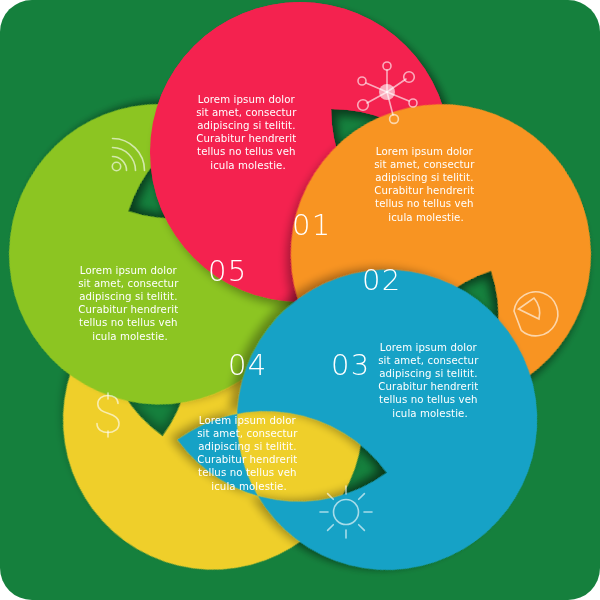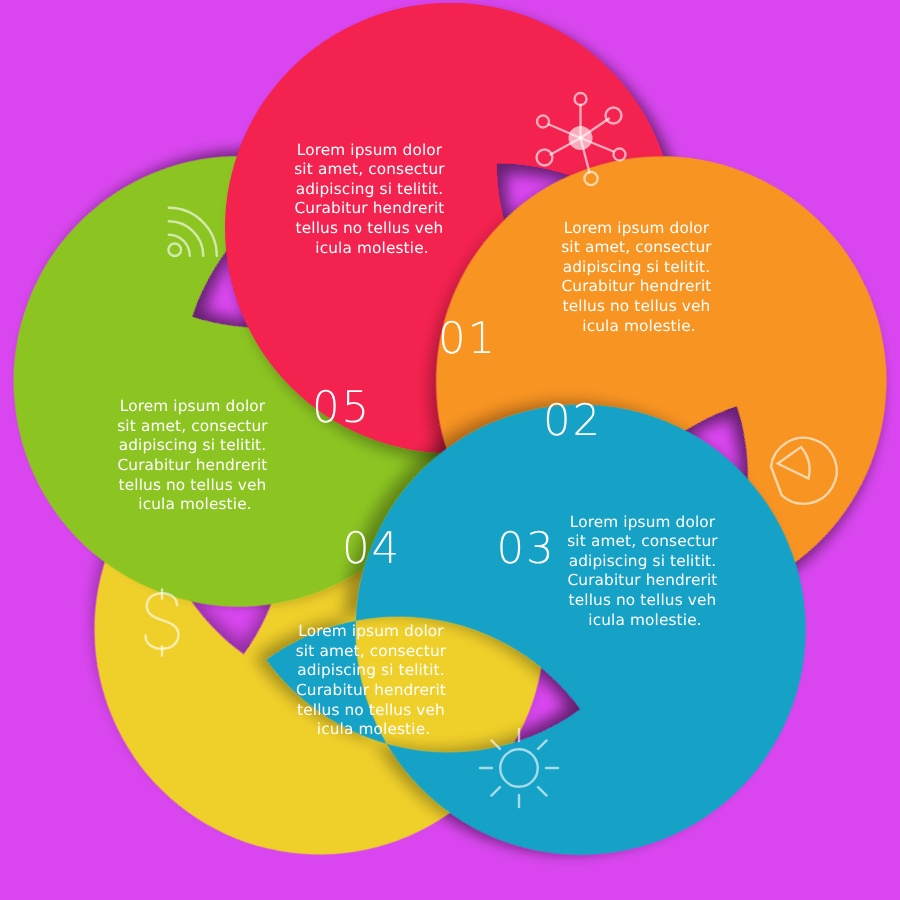--- a/index.html
+++ b/index.html
@@ -11,21 +11,22 @@
   body {
     width: 600px;
     height: 600px;
     overflow: hidden;
     font-family: "DejaVu Sans", sans-serif;
   }
   #infographic {
     position: relative;
     width: 600px;
     height: 600px;
-    background: #d946ef;
+    background: #15803d;
+    border-radius: 32px;
   }
   svg#wheel {
     display: block;
     width: 600px;
     height: 600px;
   }
   .petal-text {
     font-family: "DejaVu Sans", sans-serif;
     font-size: 10.2px;
     line-height: 13.1px;

